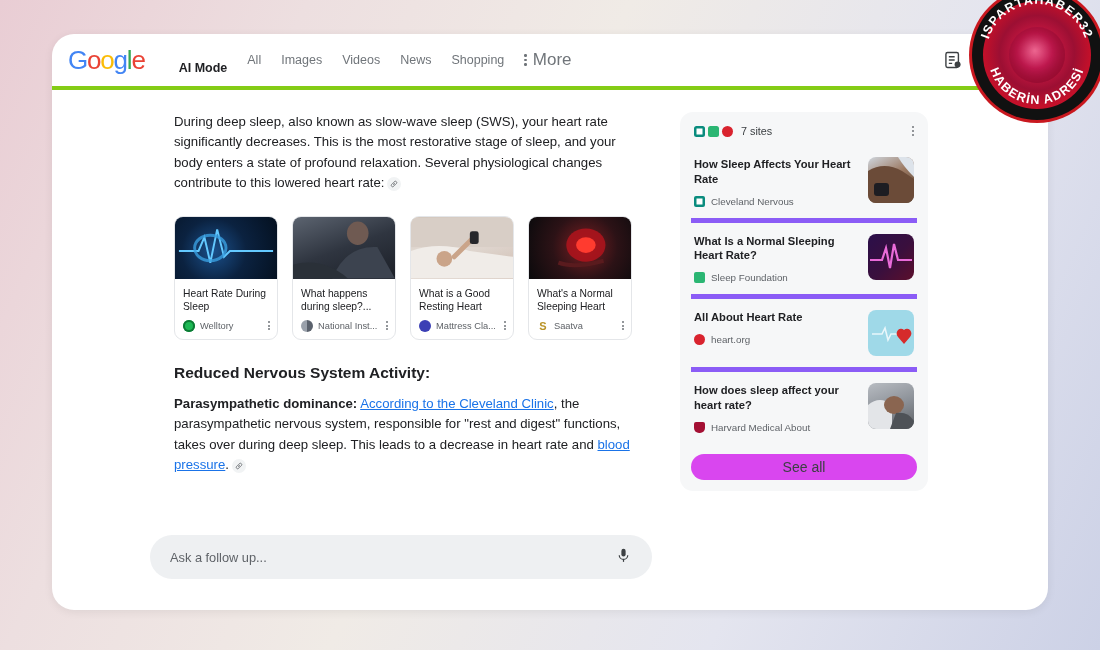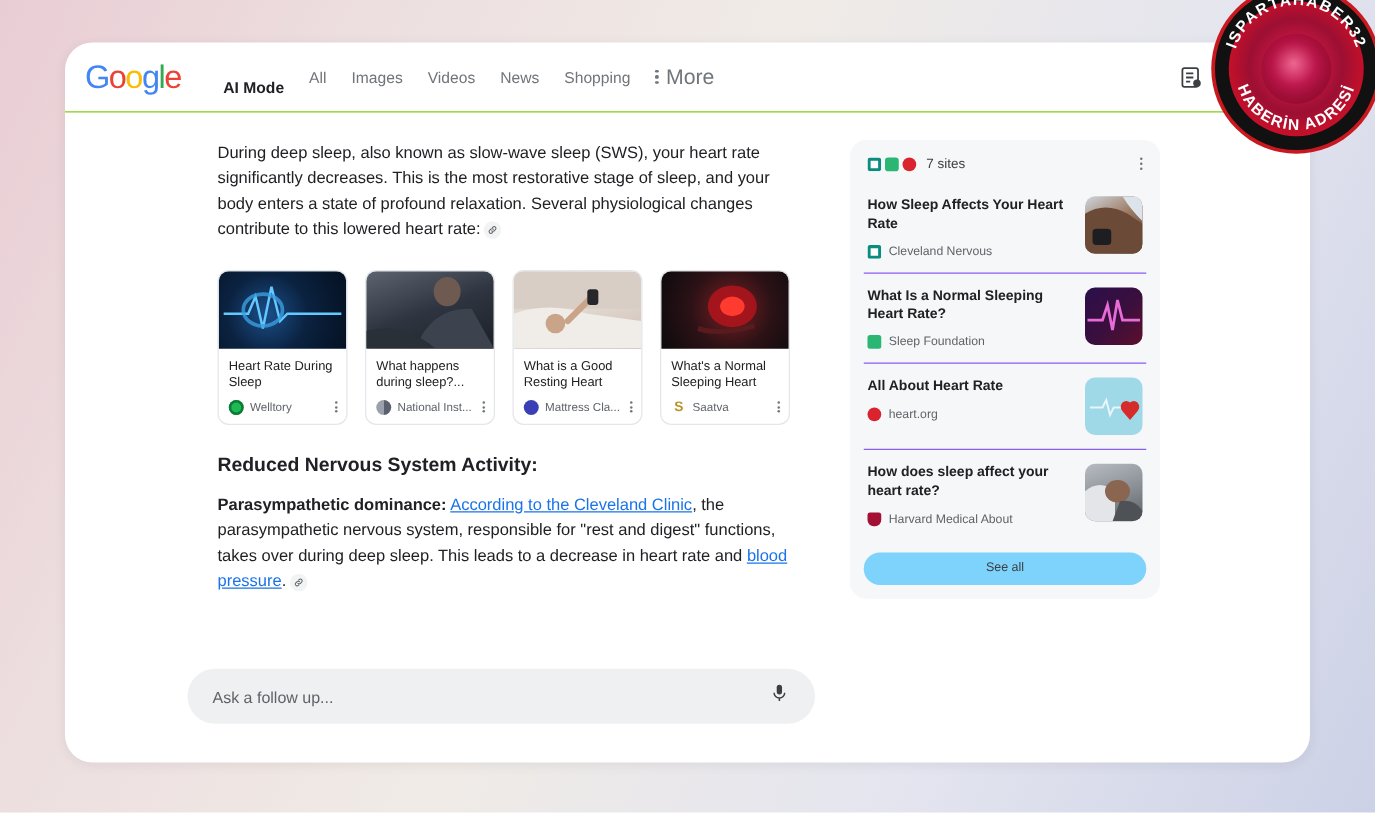--- a/index.html
+++ b/index.html
@@ -17,21 +17,21 @@
     position: absolute; left: 52px; top: 34px;
     width: 996px; height: 576px;
     background: #ffffff; border-radius: 22px;
     overflow: hidden;
     box-shadow: 0 2px 10px rgba(0,0,0,.07);
   }
 
   
   .hdr {
     height: 56px; display: flex; align-items: center;
-    padding: 0 18px 0 16px; border-bottom: 1px solid #84cc16;
+    padding: 0 18px 0 16px; border-bottom: 4px solid #84cc16;
     position: relative;
   }
   .glogo { font-size: 26px; letter-spacing: -1.2px; margin-right: 34px; white-space: nowrap;
            font-family: "Liberation Sans", sans-serif; }
   .glogo span:nth-child(1){color:#4285F4}
   .glogo span:nth-child(2){color:#EA4335}
   .glogo span:nth-child(3){color:#FBBC05}
   .glogo span:nth-child(4){color:#4285F4}
   .glogo span:nth-child(5){color:#34A853}
   .glogo span:nth-child(6){color:#EA4335}
@@ -98,31 +98,31 @@
   .sources {
     background:#f6f7f8; border-radius: 13px; padding: 10px 11px 11px 11px;
   }
   .src-head { display:flex; align-items:center; gap:8px; padding: 3px 3px 9px 3px; }
   .src-favs { display:flex; gap:3px; }
   .src-favs .fv { width:11px;height:11px;border-radius:2.5px; }
   .src-count { font-size:10.8px; color:#3c4043; }
   .src-head .kebab { margin-left:auto; }
   .src-head .kebab i { width:2.5px;height:2.5px; }
 
-  .src-item { display:flex; gap:9px; padding: 11px 3px; border-top:1px solid #8b5cf6; cursor:pointer; }
+  .src-item { display:flex; gap:9px; padding: 11px 3px; border-top:5px solid #8b5cf6; cursor:pointer; }
   .src-text { flex:1; min-width:0; }
   .src-title { font-size:11.2px; font-weight:bold; color:#202124; line-height:1.32; }
   .src-srcrow { display:flex; align-items:center; gap:6px; margin-top:9px; }
   .src-name { font-size:9.8px; color:#5f6368; }
   .src-thumb { width:46px; height:46px; border-radius:8px; flex-shrink:0; }
 
   .see-all {
-    margin-top: 10px; height: 26px; border-radius: 14px; background:#7dd3fc;
+    margin-top: 10px; height: 26px; border-radius: 14px; background:#d946ef;
     display:flex; align-items:center; justify-content:center;
-    font-size:10px; color:#3c4043; cursor:pointer;
+    font-size:14px; color:#3c4043; cursor:pointer;
   }
 
   
   .followup {
     position:absolute; left:98px; bottom:31px; width:502px; height:44px;
     background:#eef0f2; border-radius:24px; display:flex; align-items:center;
     padding: 0 20px; cursor:text;
   }
   .followup .ph { font-size:12.8px; color:#5f6368; flex:1; }
 

